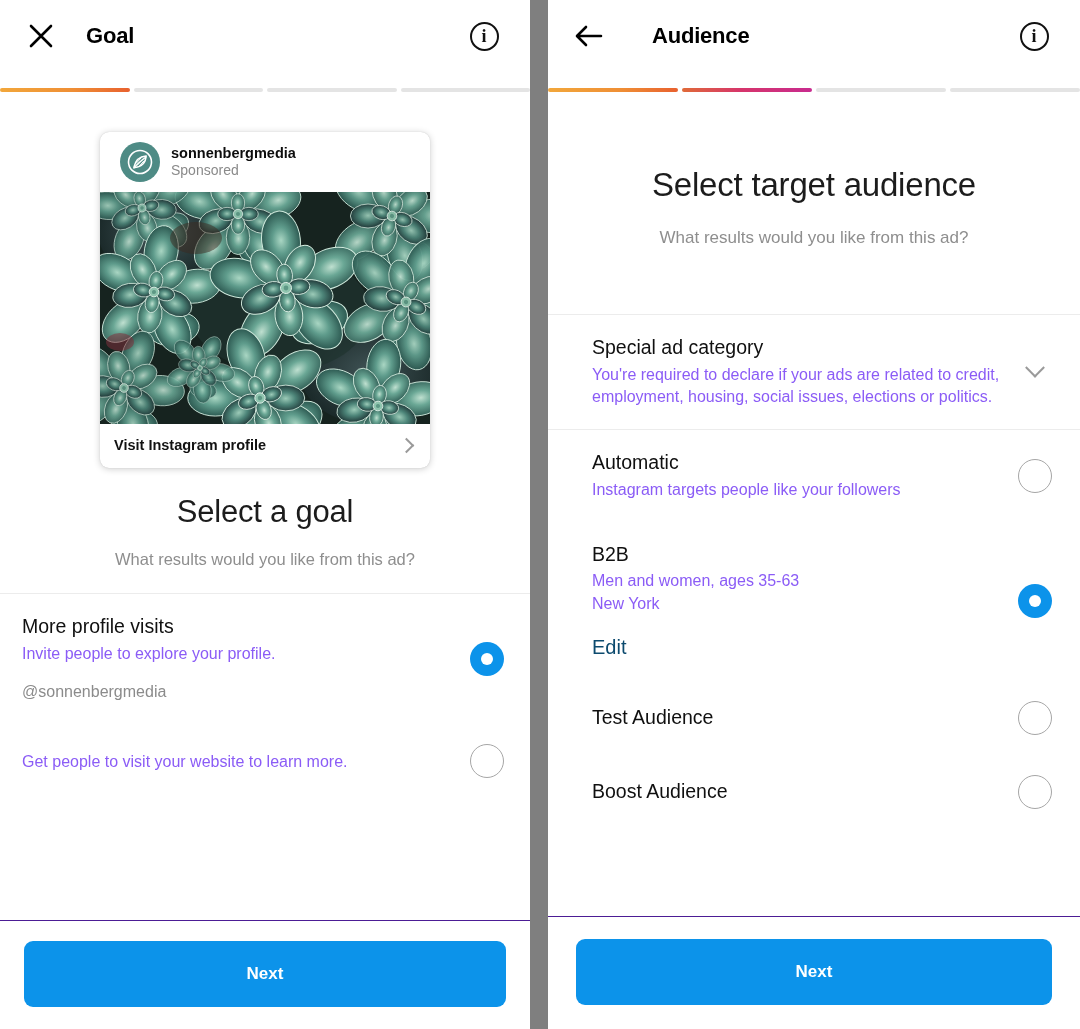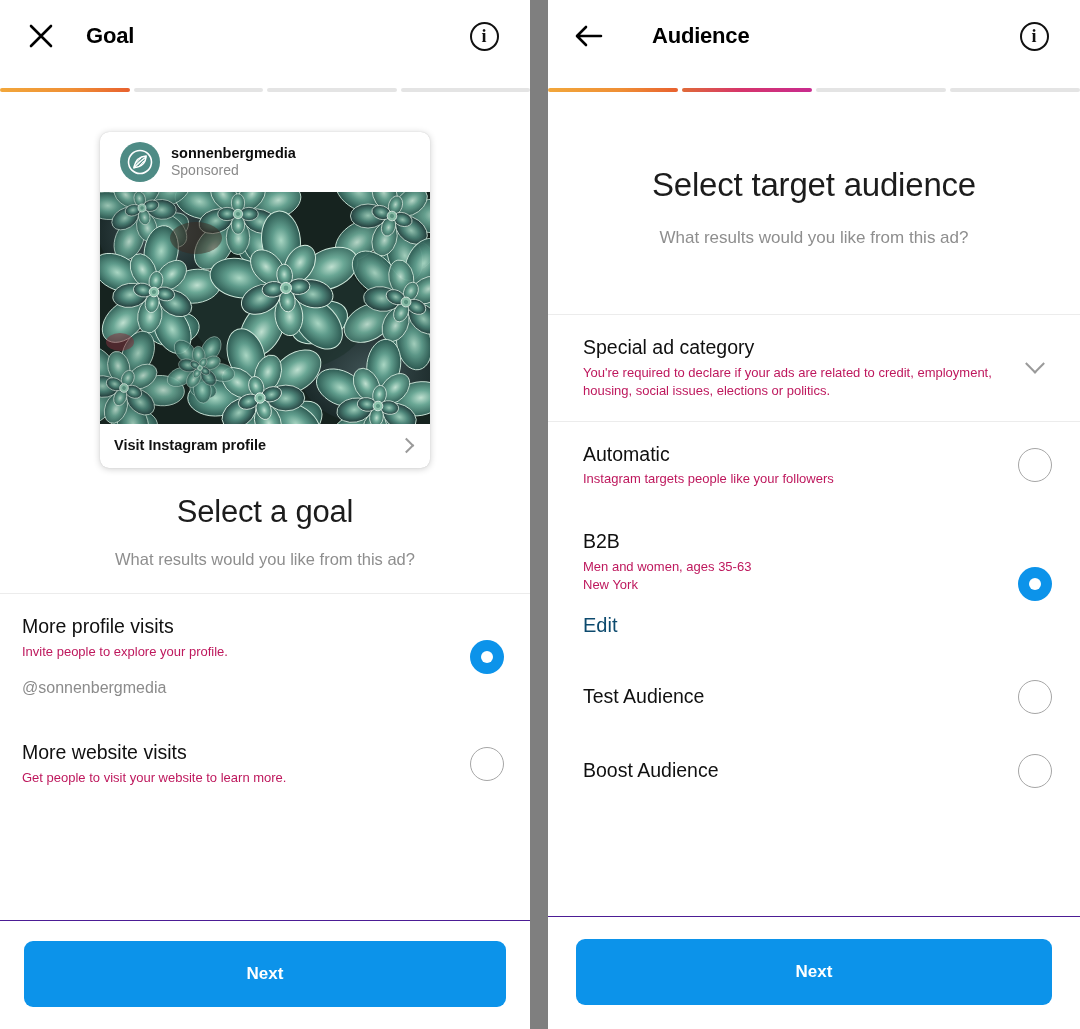--- a/index.html
+++ b/index.html
@@ -192,30 +192,30 @@
   .hr { height: 1px; background: #ececec; width: 100%; }
 
   
   .opt {
     display: flex;
     align-items: center;
     padding: 20px 26px 20px 22px;
     gap: 14px;
     cursor: pointer;
   }
-  .panel-right .opt { padding: 20px 28px 20px 35px; }
+  .panel-right .opt { padding: 20px 28px 20px 44px; }
   .opt-txt { flex: 1 1 auto; min-width: 0; }
   .opt-title {
     font-size: 19.5px;
     color: #101010;
     line-height: 1.32;
   }
   .opt-desc {
-    font-size: 13px;
-    color: #be185d;
+    font-size: 16px;
+    color: #8b5cf6;
     line-height: 1.42;
     margin-top: 3px;
   }
   .opt-extra {
     font-size: 16px;
     color: #8b8b8b;
     line-height: 1.42;
     margin-top: 16px;
   }
   .opt-link {
@@ -430,21 +430,20 @@
         <div class="opt-txt">
           <div class="opt-title">More profile visits</div>
           <div class="opt-desc">Invite people to explore your profile.</div>
           <div class="opt-extra">@sonnenbergmedia</div>
         </div>
         <div class="radio on"></div>
       </div>
 
       <div class="opt">
         <div class="opt-txt">
-          <div class="opt-title">More website visits</div>
           <div class="opt-desc">Get people to visit your website to learn more.</div>
         </div>
         <div class="radio"></div>
       </div>
 
 
     </div>
 
     <div class="footer">
       <button class="btn-next">Next</button>

